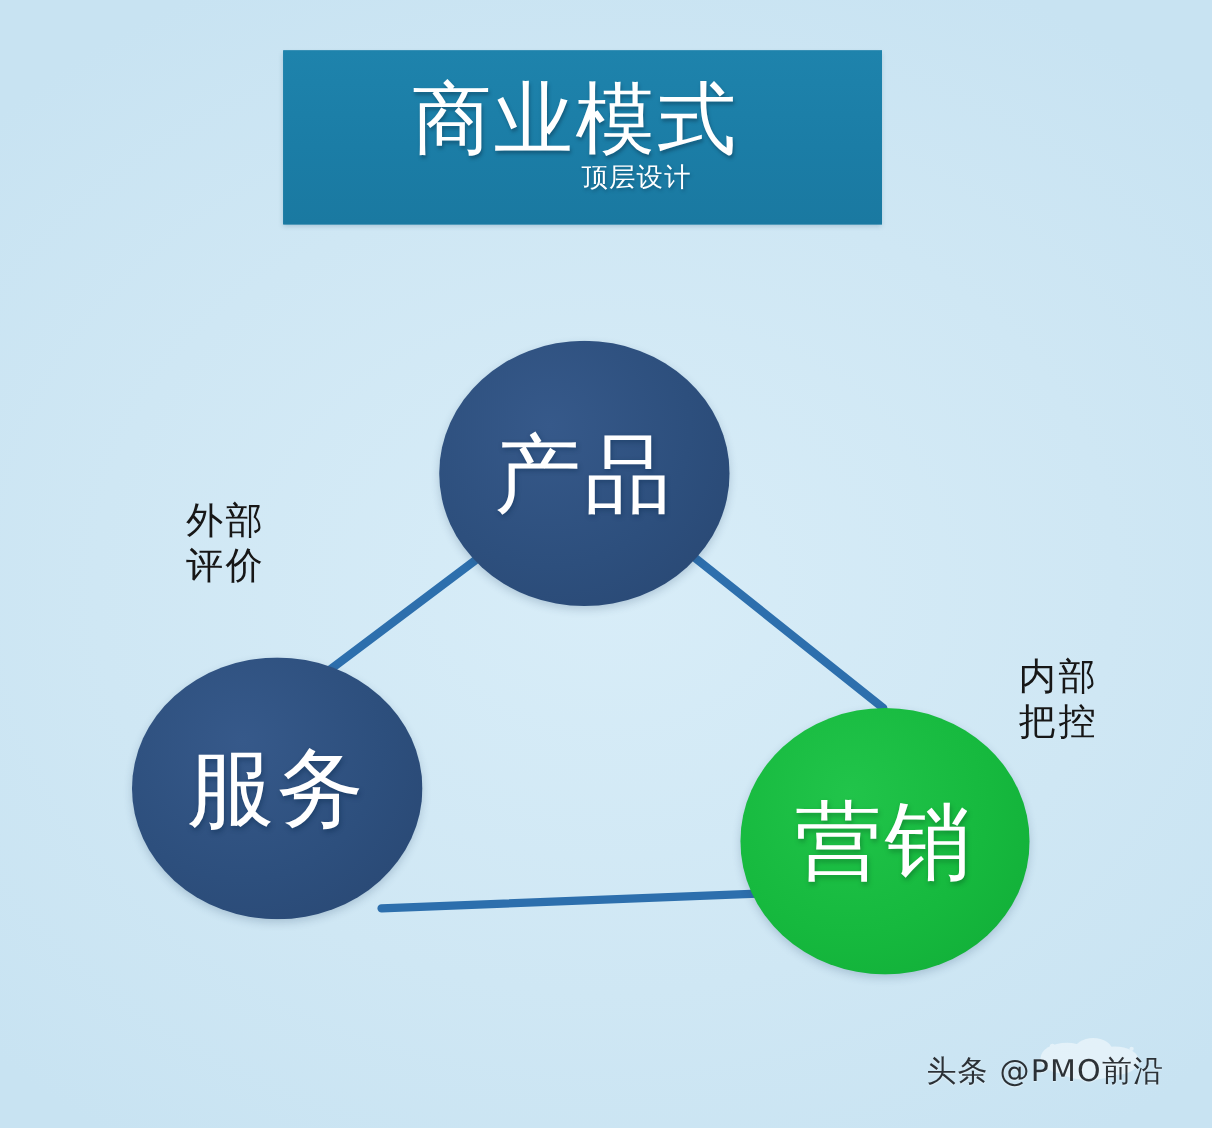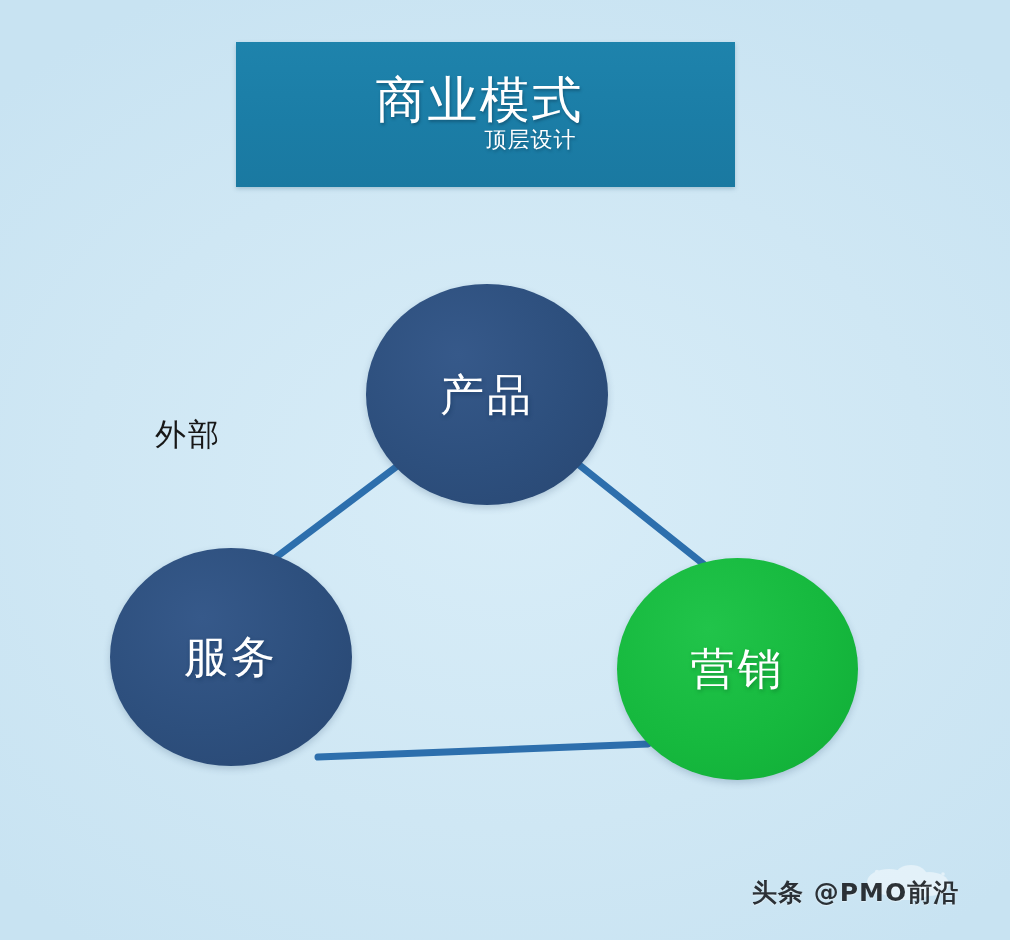--- a/index.html
+++ b/index.html
@@ -40,21 +40,21 @@
     position: absolute;
     left: 0; right: 0; top: 0; bottom: 0;
     padding: 8px 30px 10px 0;
     display: flex;
     flex-direction: column;
     align-items: center;
     justify-content: center;
   }
   .banner-main {
     color: #ffffff;
-    font-size: 50px;
+    font-size: 66px;
     line-height: 1.04;
     letter-spacing: 2px;
     font-weight: 400;
     text-shadow: 1px 2px 3px rgba(10,50,75,0.45);
     white-space: nowrap;
     margin-left: 18px;
   }
   .banner-sub {
     color: #ffffff;
     font-size: 22px;
@@ -80,21 +80,21 @@
   .node {
     position: absolute;
     border-radius: 50%;
     display: flex;
     align-items: center;
     justify-content: center;
     box-shadow: 0 3px 7px rgba(35,70,105,0.22);
   }
   .node-label {
     color: #ffffff;
-    font-size: 44px;
+    font-size: 72px;
     letter-spacing: 3px;
     line-height: 1;
     white-space: nowrap;
     text-shadow: 1px 2px 4px rgba(12,45,80,0.45);
   }
 
   #node-product {
     left: 366px;
     top: 284px;
     width: 242px;
@@ -105,21 +105,21 @@
   #node-service {
     left: 110px;
     top: 548px;
     width: 242px;
     height: 218px;
     background: #2d4f7d;
     background-image: radial-gradient(ellipse at 38% 32%, #36598a 0%, #2d4f7d 55%, #284671 100%);
   }
   #node-marketing {
     left: 617px;
-    top: 558px;
+    top: 590px;
     width: 241px;
     height: 222px;
     background: #16b93e;
     background-image: radial-gradient(ellipse at 38% 32%, #21c44a 0%, #16b93e 55%, #10ab36 100%);
   }
   #node-marketing .node-label {
     text-shadow: 1px 2px 4px rgba(8,80,30,0.40);
   }
 
   
@@ -138,26 +138,25 @@
   }
   #note-internal {
     left: 849px;
     top: 546px;
   }
   .side-note-line { display: block; }
 
   
   #watermark {
     position: absolute;
-    left: 752px;
+    left: 772px;
     top: 880px;
     display: flex;
     align-items: center;
     white-space: nowrap;
-    font-weight: bold;
   }
   #watermark-text {
     color: #15181c;
     font-size: 25px;
     letter-spacing: 1px;
     line-height: 1;
     opacity: 0.88;
     text-shadow: 0 1px 1px rgba(255,255,255,0.55);
   }
   #watermark-logo {
@@ -195,22 +194,27 @@
   <div class="node" id="node-service">
     <span class="node-label">服务</span>
   </div>
 
   <div class="node" id="node-marketing">
     <span class="node-label">营销</span>
   </div>
 
   <div class="side-note" id="note-external">
     <span class="side-note-line">外部</span>
-  </div>
-
+    <span class="side-note-line">评价</span>
+  </div>
+
+  <div class="side-note" id="note-internal">
+    <span class="side-note-line">内部</span>
+    <span class="side-note-line">把控</span>
+  </div>
 
   <svg id="watermark-logo" viewBox="0 0 120 52" xmlns="http://www.w3.org/2000/svg">
     <g fill="#ffffff" opacity="0.85">
       <ellipse cx="34" cy="20" rx="22" ry="13"></ellipse>
       <ellipse cx="56" cy="14" rx="16" ry="11"></ellipse>
       <ellipse cx="74" cy="22" rx="20" ry="12"></ellipse>
       <ellipse cx="52" cy="27" rx="26" ry="11"></ellipse>
       <circle cx="22" cy="10" r="2.2"></circle>
       <circle cx="88" cy="12" r="1.8"></circle>
     </g>

